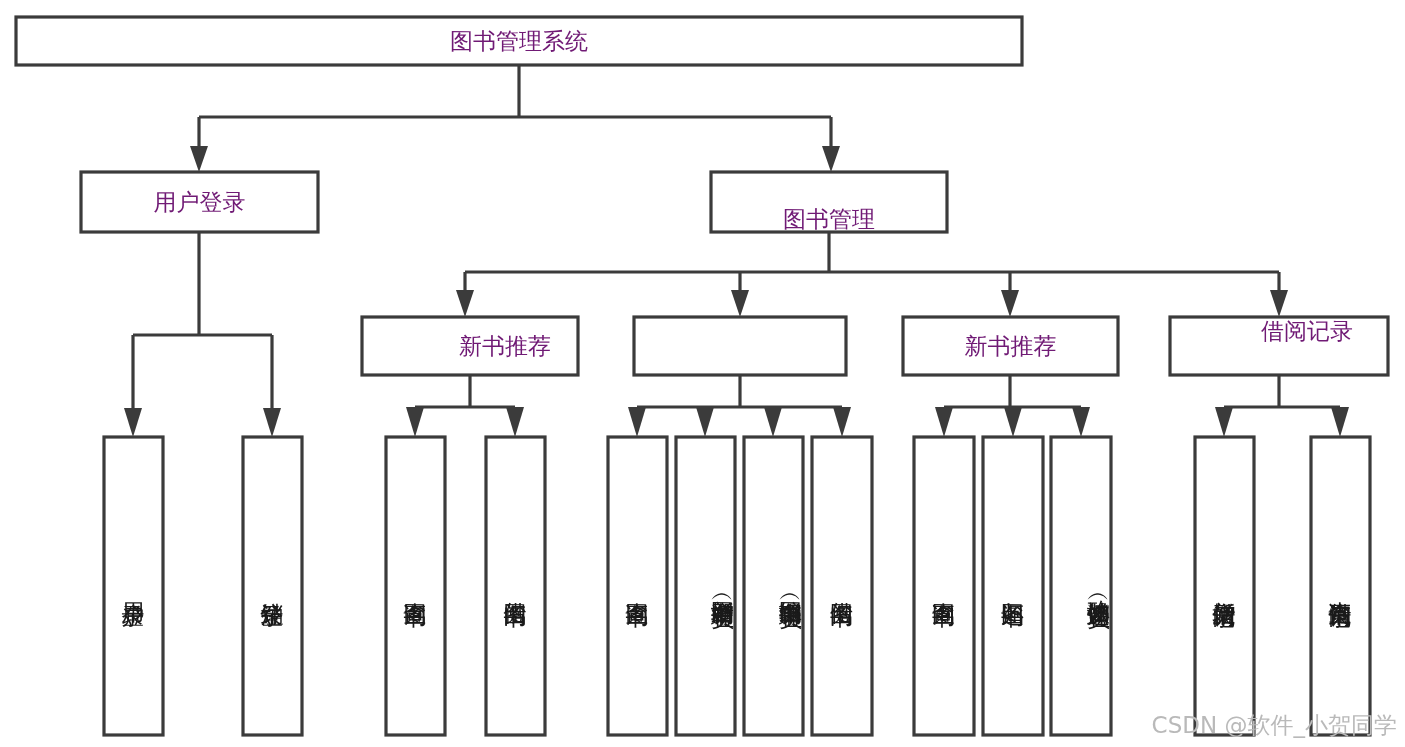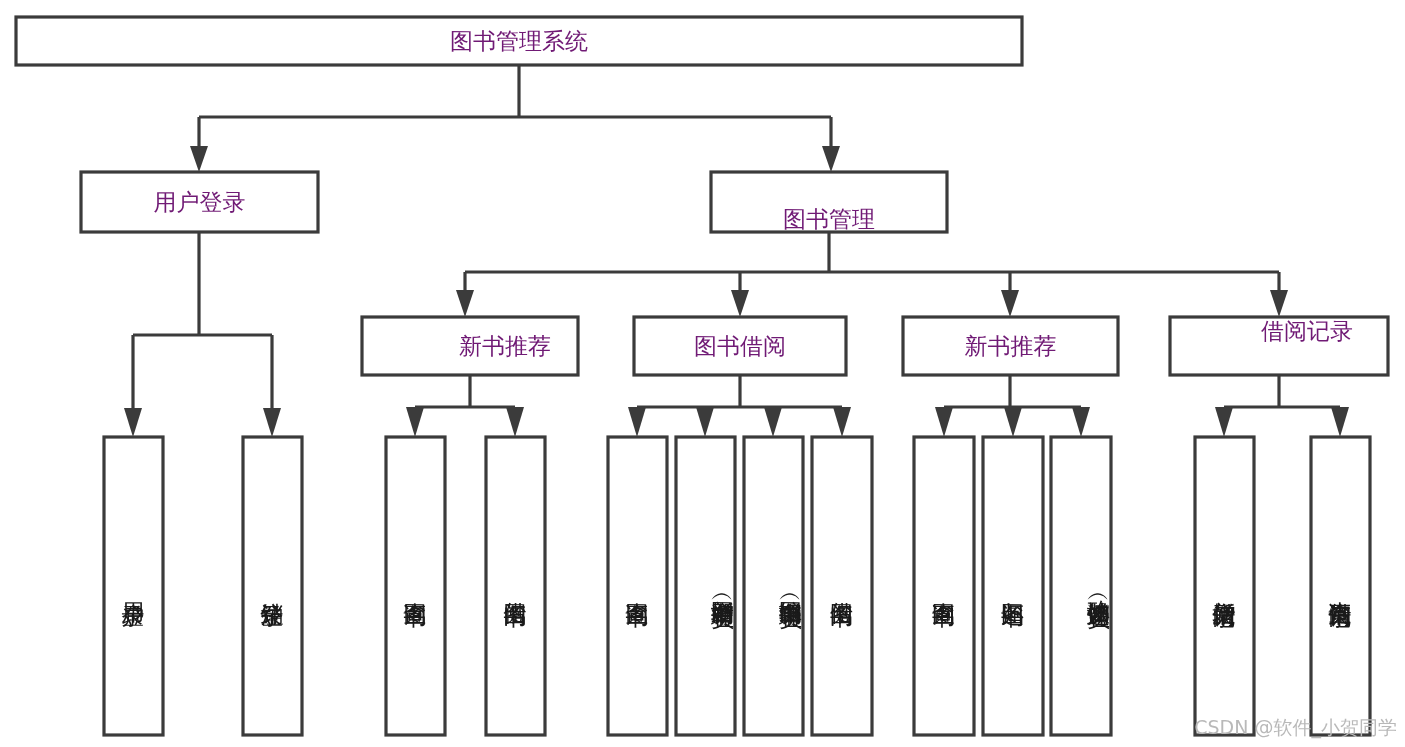--- a/index.html
+++ b/index.html
@@ -65,21 +65,21 @@
     align-items: center;
     justify-content: center;
     white-space: nowrap;
     pointer-events: none;
   }
   .watermark {
     position: absolute;
     right: 8px;
     bottom: 6px;
     font-family: "DejaVu Sans", "Liberation Sans", sans-serif;
-    font-size: 19px;
+    font-size: 23px;
     color: #b9b9b9;
     white-space: nowrap;
     pointer-events: none;
   }
 </style>
 </head>
 <body>
 
 <div id="diagram-root">
 
@@ -163,21 +163,20 @@
   </svg>
 
   <div class="horiz-label" style="left:16px; top:17px; width:1006px; height:48px;">图书管理系统</div>
 
   <div class="horiz-label" style="left:81px; top:172px; width:237px; height:60px;">用户登录</div>
 
   <div class="horiz-label" style="left:711px; top:172px; width:236px; height:60px;margin-top:17px;">图书管理</div>
 
   <div class="horiz-label" style="left:362px; top:317px; width:216px; height:58px;padding-left:35px;">新书推荐</div>
 
-  <div class="horiz-label" style="left:634px; top:317px; width:212px; height:58px;">图书借阅</div>
 
   <div class="horiz-label" style="left:903px; top:317px; width:215px; height:58px;">新书推荐</div>
 
   <div class="horiz-label" style="left:1170px; top:302px; width:218px; height:58px;padding-left:28px;">借阅记录</div>
 
   <div class="vert-label" style="left:104px; top:437px; width:59px; height:298px;">用户登录</div>
 
   <div class="vert-label" style="left:243px; top:437px; width:59px; height:298px;">注销登录</div>
 
   <div class="vert-label" style="left:386px; top:437px; width:59px; height:298px;">查询图书</div>

